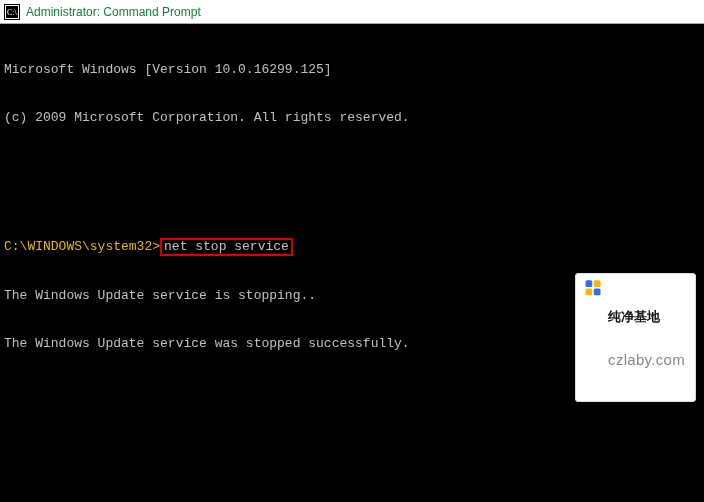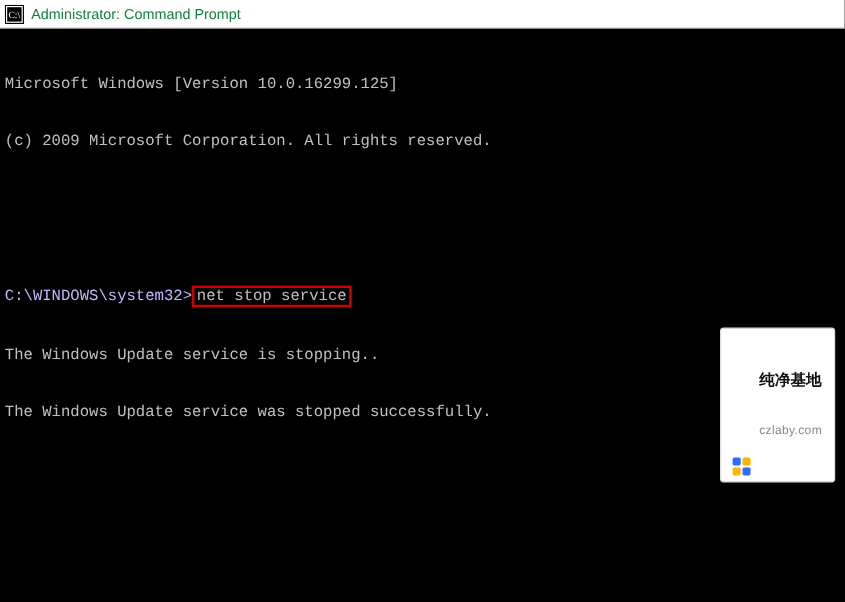--- a/index.html
+++ b/index.html
@@ -3,25 +3,25 @@
 <meta charset="utf-8">
 <style>
   * { margin:0; padding:0; box-sizing:border-box; }
   html,body { width:704px; height:502px; background:#000; font-family:Consolas,"Courier New",monospace; font-size:13px; color:#c0c0c0; overflow:hidden; }
   .titlebar { height:24px; background:#fff; display:flex; align-items:center; padding:0 4px; border-bottom:1px solid #aaa; }
   .titlebar .icon { width:16px; height:16px; margin-right:6px; display:flex; align-items:center; justify-content:center; }
   .titlebar .title { font-family:"Segoe UI",Tahoma,sans-serif; font-size:12px; color:#15803d; }
   .terminal { background:#000; padding:6px 4px 4px 4px; line-height:16px; white-space:pre; position:relative; height:384px; }
   .line { white-space:pre; }
   .hl { border:2px solid #d30000; padding:0 2px; display:inline-block; line-height:14px; }
-  .prompt { color:#c4b5fd; }
-  .watermark { position:absolute; right:8px; bottom:6px; background:#fff; border:1px solid #ddd; border-radius:3px; padding:4px 10px 4px 8px; display:flex; align-items:flex-end; gap:6px; font-family:"Microsoft YaHei","Segoe UI",sans-serif; }
+  .prompt { color:#eab308; }
+  .watermark { position:absolute; right:8px; bottom:6px; background:#fff; border:1px solid #ddd; border-radius:3px; padding:4px 10px 4px 8px; display:flex; align-items:flex-start; gap:6px; font-family:"Microsoft YaHei","Segoe UI",sans-serif; }
   .wm-logo { width:18px; height:18px; }
   .wm-text .cn { font-size:13px; font-weight:700; color:#111; line-height:13px; }
-  .wm-text .url { font-size:10px; color:#888; line-height:10px; letter-spacing:0.3px; }
+  .wm-text .url { font-size:15px; color:#888; line-height:10px; letter-spacing:0.3px; }
 </style>
 </head>
 <body>
 
 <div class="titlebar">
   <span class="icon">
     <svg class="wm-none" width="16" height="16" viewBox="0 0 16 16">
       <rect x="0" y="0" width="16" height="16" fill="#000"></rect>
       <rect x="1" y="1" width="14" height="14" fill="#fff"></rect>
       <rect x="2" y="2" width="12" height="12" fill="#000"></rect>

